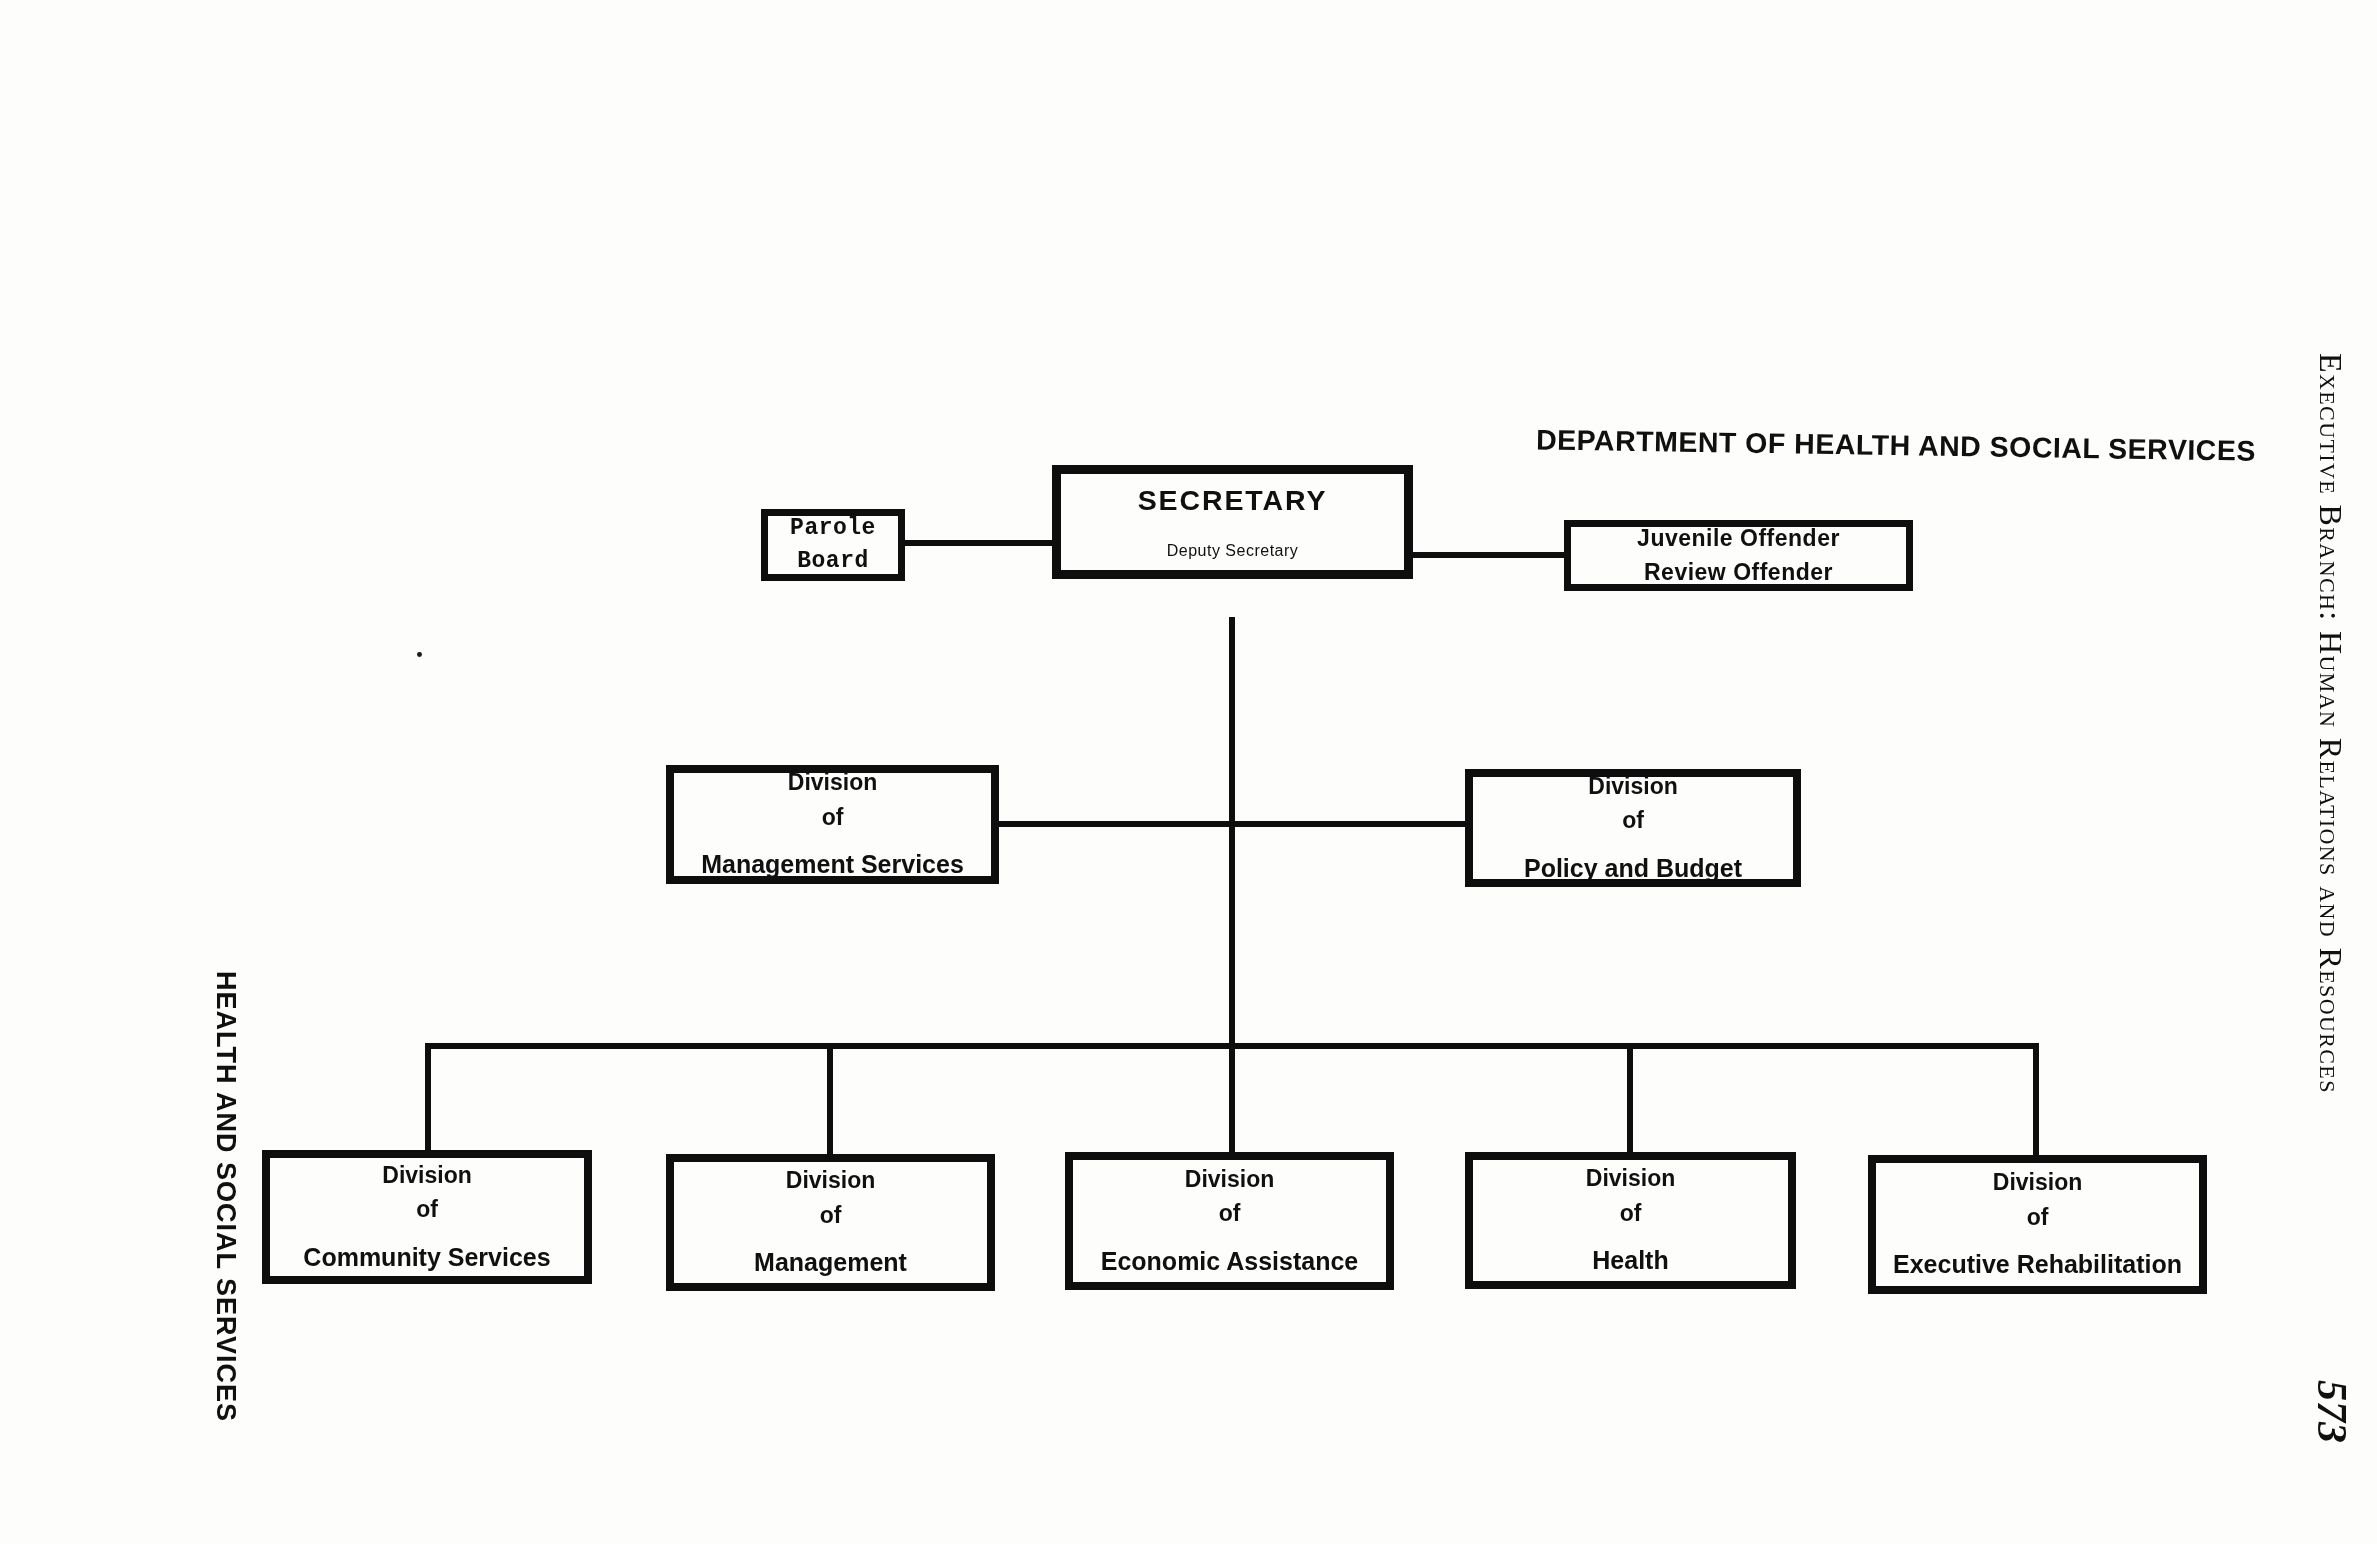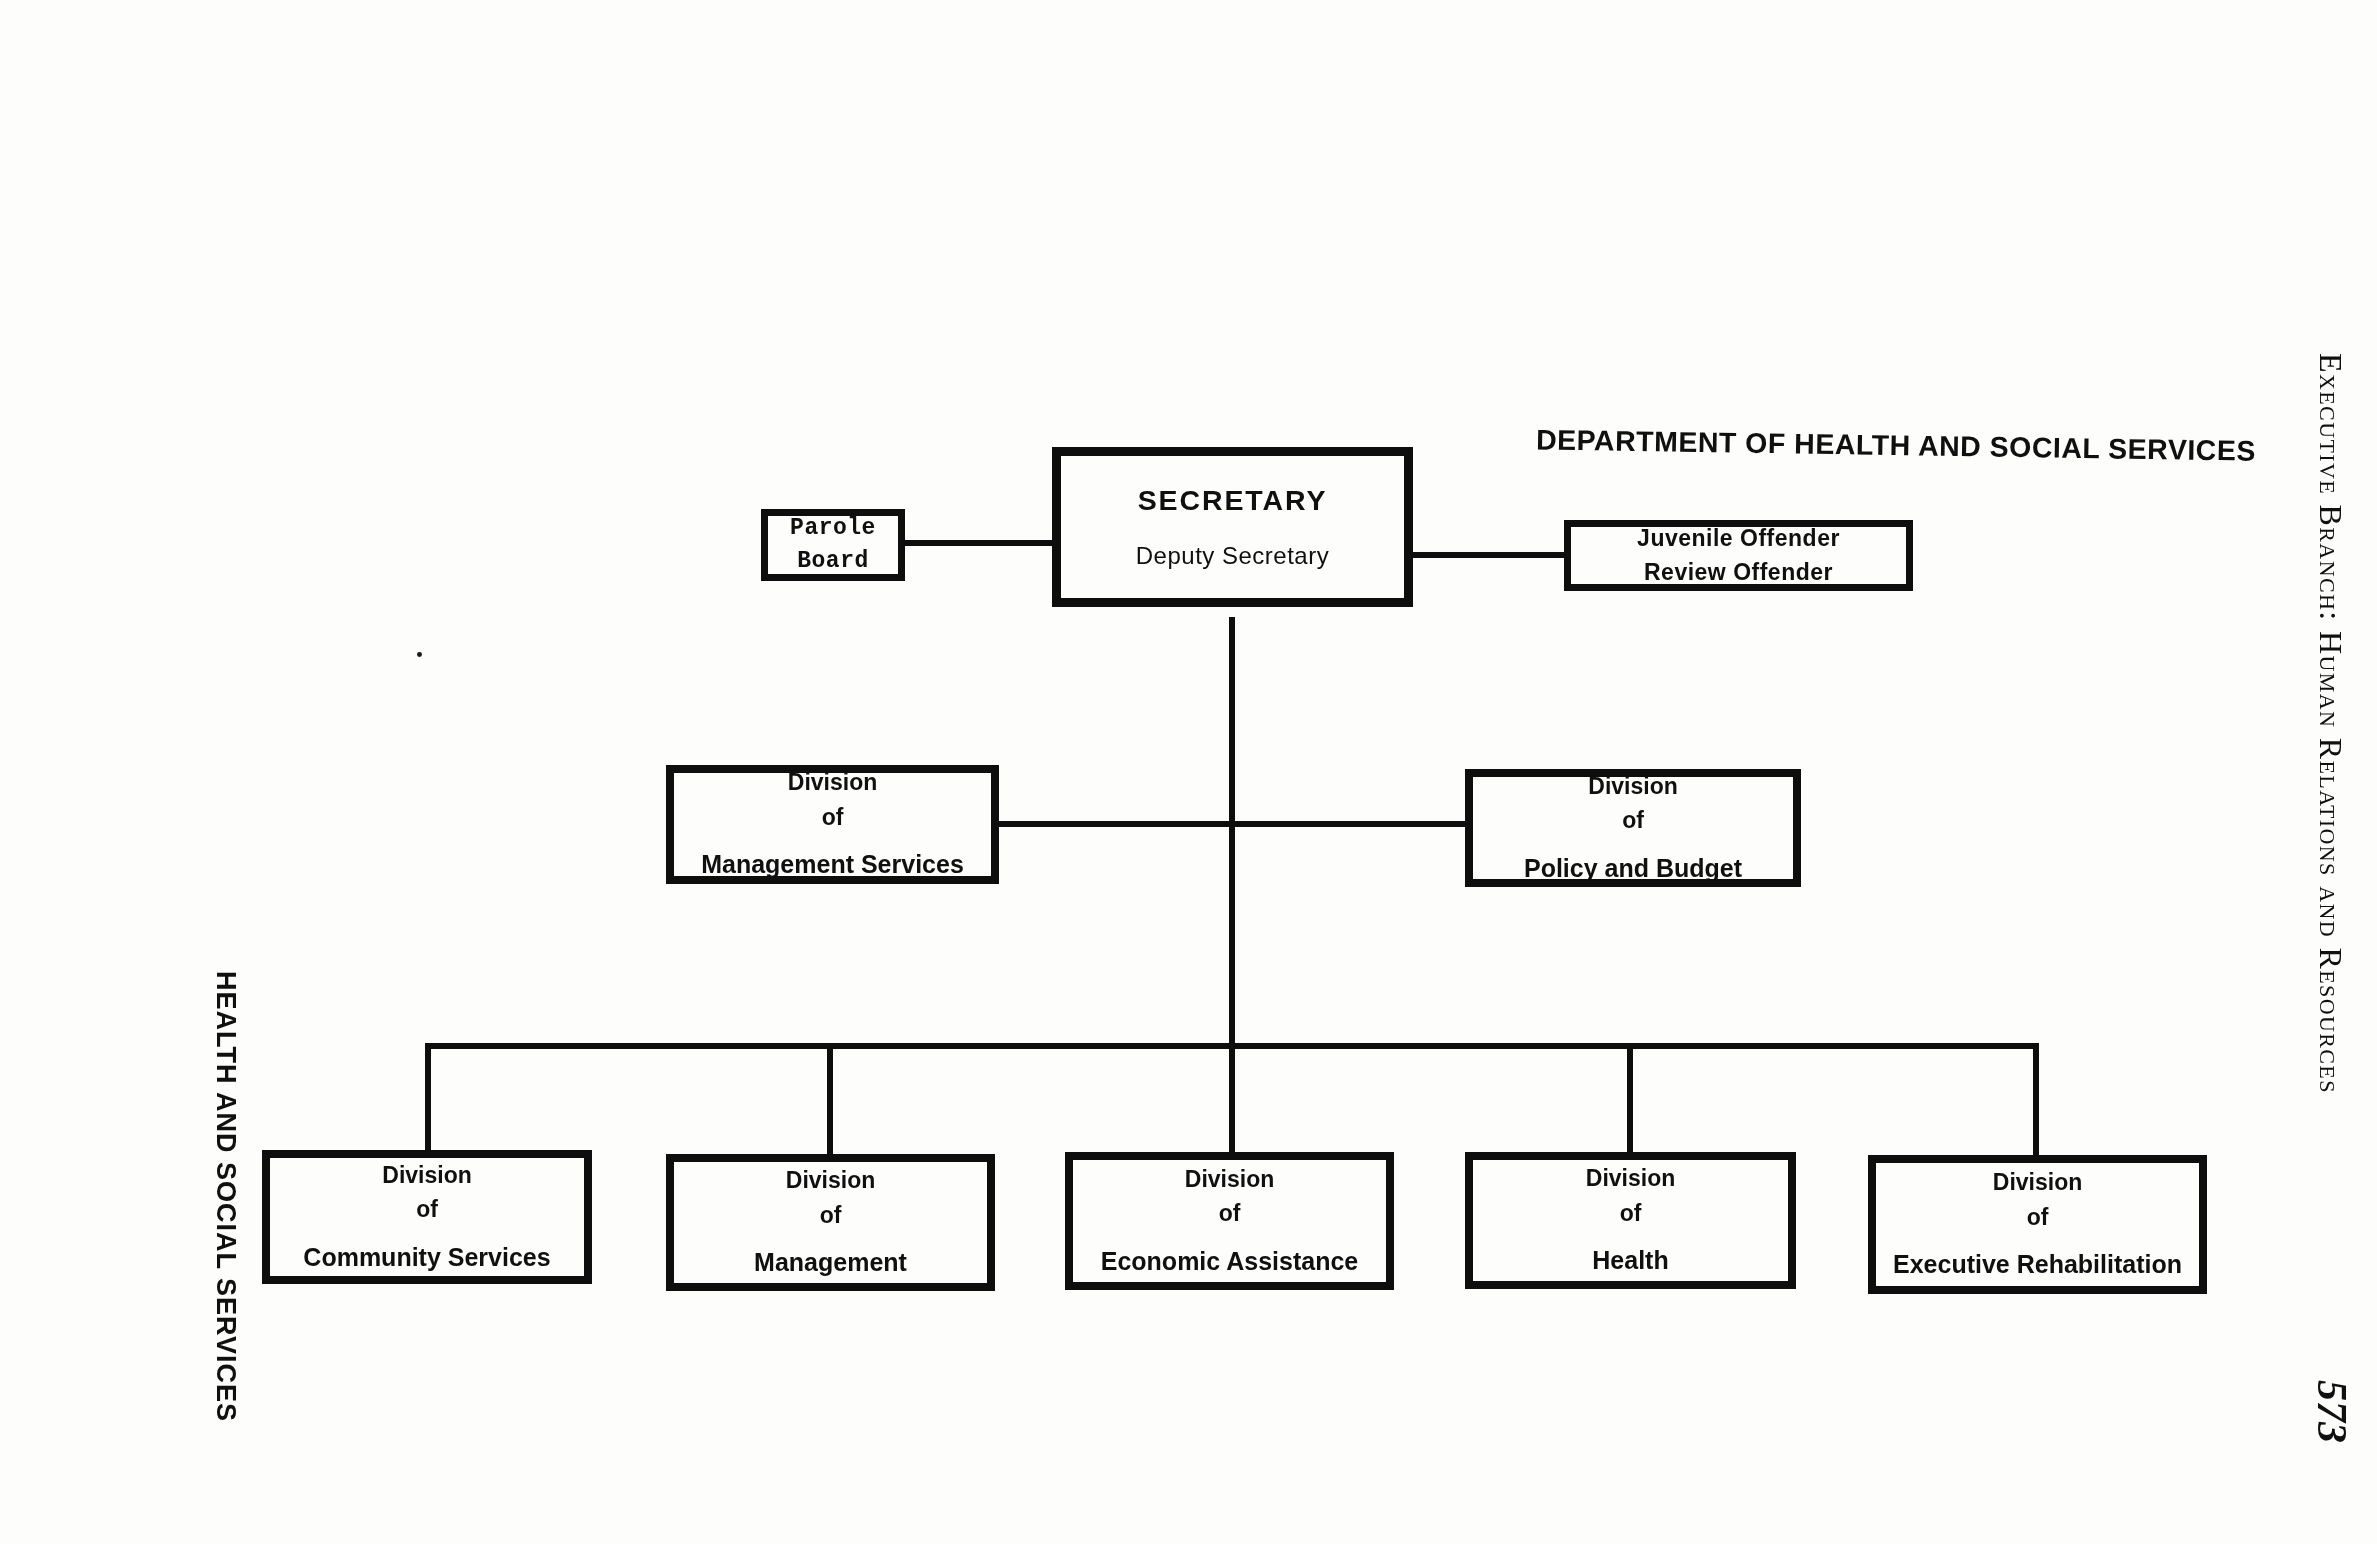--- a/index.html
+++ b/index.html
@@ -29,21 +29,21 @@
     border: 8.6px solid #0e0e0e;
     background: #fdfdfc;
     display: flex; flex-direction: column;
     align-items: center; justify-content: center;
     text-align: center;
   }
   .box--secretary { border-width: 9.5px; gap: 25px; }
   .box--small { border-width: 7.6px; }
 
   .sec-line1 { font-size: 28.5px; font-weight: 700; letter-spacing: 1.9px; }
-  .sec-line2 { font-size: 24px; font-weight: 400; letter-spacing: 0.5px; text-align: right; }
+  .sec-line2 { font-size: 16px; font-weight: 400; letter-spacing: 0.5px; text-align: right; }
 
   .small-line { font-size: 23px; font-weight: 700; line-height: 1.45; letter-spacing: 0.5px; }
 
   .div-line { font-size: 23px; font-weight: 700; line-height: 1.5; }
   .div-name { font-size: 25px; font-weight: 700; line-height: 1.5; margin-top: 12px; }
 
   
   .hline, .vline { position: absolute; background: #0e0e0e; }
 
   
@@ -86,21 +86,21 @@
   <div class="hline" style="left:903px; top:540px; width:150px; height:5.7px;"></div>
   <div class="hline" style="left:1413px; top:552px; width:153px; height:5.7px;"></div>
   <div class="vline" style="left:1229px; top:617px; width:5.7px; height:540px;"></div>
   <div class="hline" style="left:998px; top:821px; width:468px; height:5.7px;"></div>
   <div class="hline" style="left:425px; top:1043px; width:1614px; height:5.7px;"></div>
   <div class="vline" style="left:425px; top:1043px; width:5.7px; height:112px;"></div>
   <div class="vline" style="left:827px; top:1043px; width:5.7px; height:116px;"></div>
   <div class="vline" style="left:1627px; top:1043px; width:5.7px; height:114px;"></div>
   <div class="vline" style="left:2033px; top:1043px; width:5.7px; height:118px;"></div>
 
-  <div class="box box--secretary" style="left:1052px; top:447px; width:361px; height:160px;">
+  <div class="box box--secretary" style="left:1052px; top:465px; width:361px; height:114px;">
     <div class="sec-line1">SECRETARY</div>
     <div class="sec-line2">Deputy Secretary</div>
   </div>
 
   <div class="box box--small" style="left:761px; top:509px; width:144px; height:72px;font-family:Liberation Mono, monospace;">
     <div class="small-line">Parole</div>
     <div class="small-line">Board</div>
   </div>
 
   <div class="box box--small" style="left:1564px; top:520px; width:349px; height:71px;">

